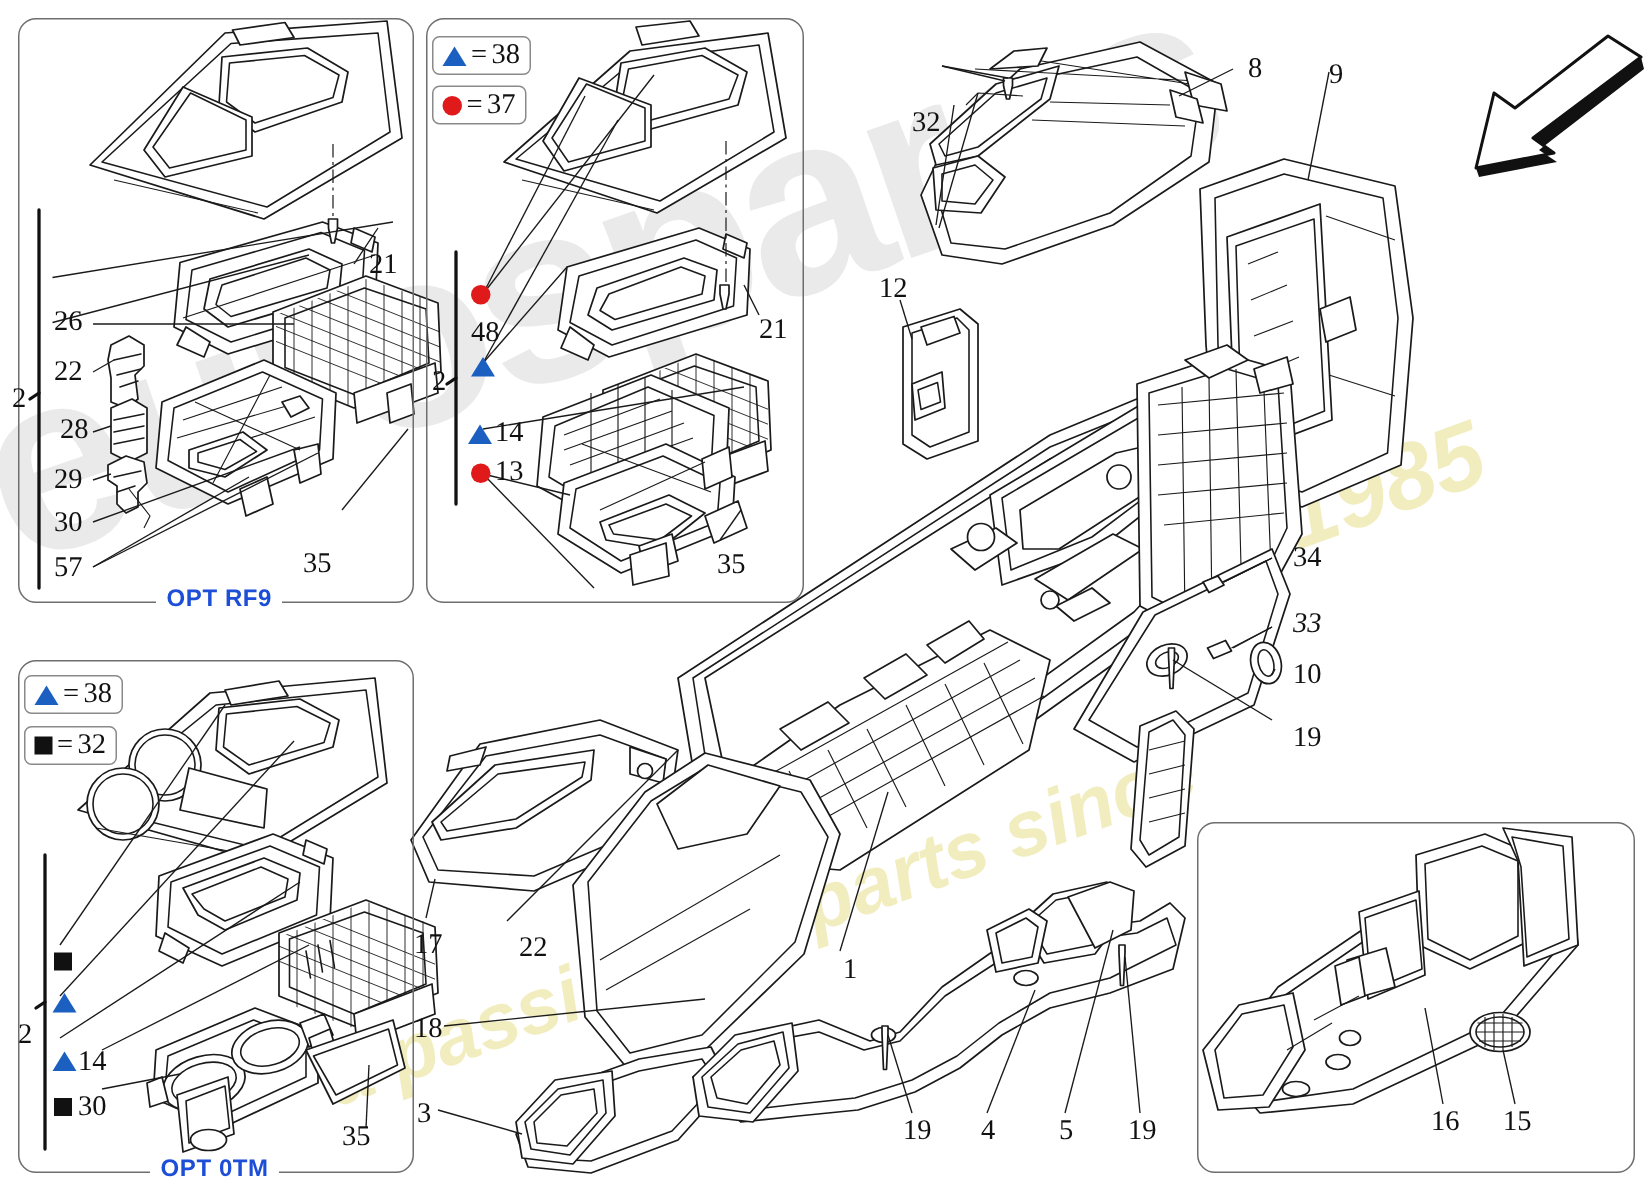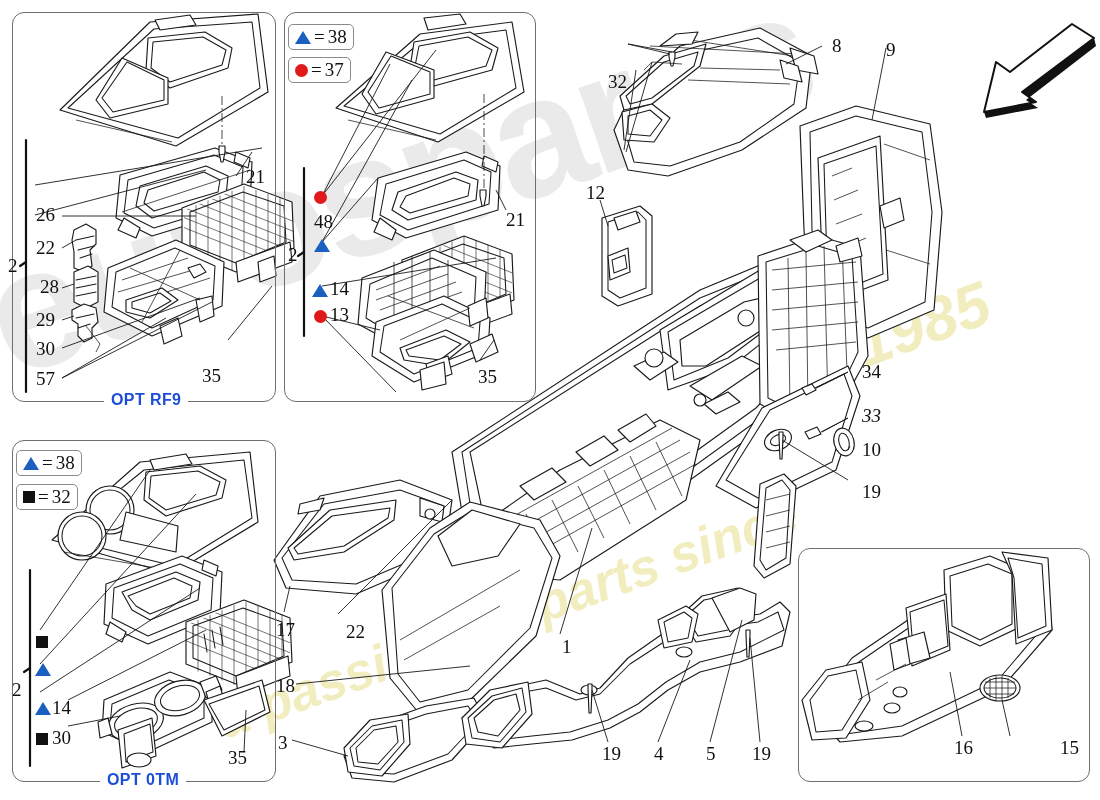--- a/index.html
+++ b/index.html
@@ -582,15 +582,15 @@
   <div class="lbl" style="left:346px;top:622px;">22</div>
   <div class="lbl" style="left:276px;top:676px;">18</div>
   <div class="lbl" style="left:278px;top:733px;">3</div>
   <div class="lbl" style="left:562px;top:637px;">1</div>
   <div class="lbl" style="left:602px;top:744px;">19</div>
   <div class="lbl" style="left:654px;top:744px;">4</div>
   <div class="lbl" style="left:706px;top:744px;">5</div>
   <div class="lbl" style="left:752px;top:744px;">19</div>
 
   <div class="lbl" style="left:954px;top:738px;">16</div>
-  <div class="lbl" style="left:1060px;top:738px;">15</div>
+  <div class="lbl" style="left:1002px;top:738px;">15</div>
 
 </div>
 
 </body></html>

